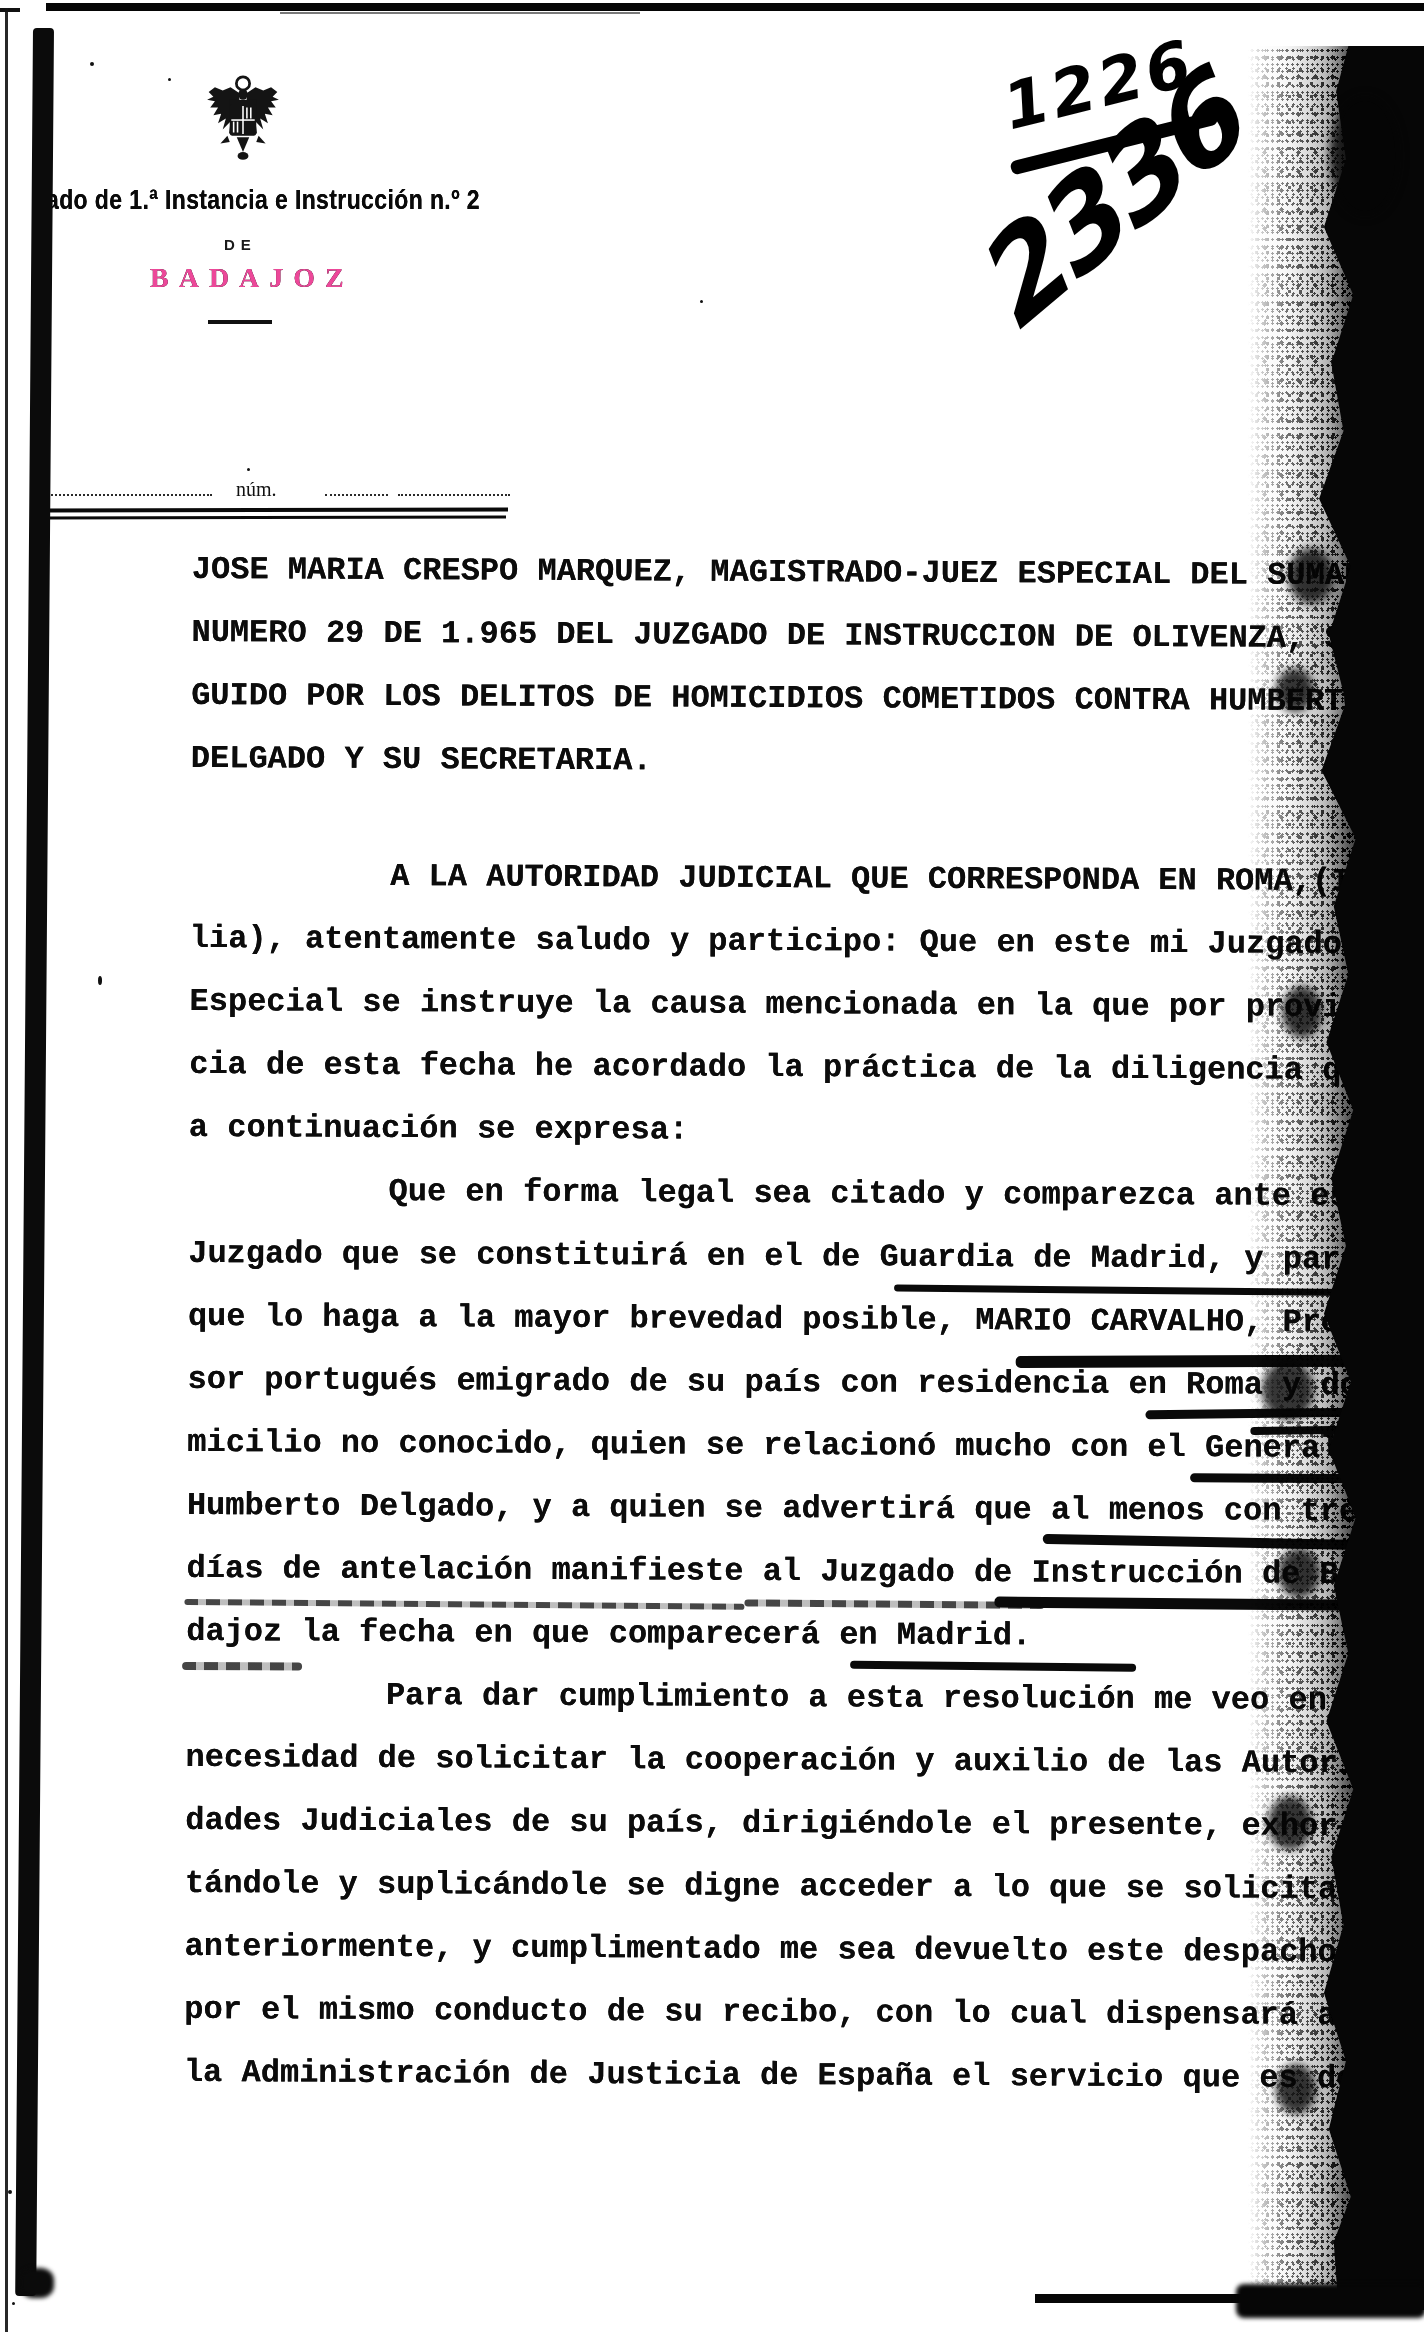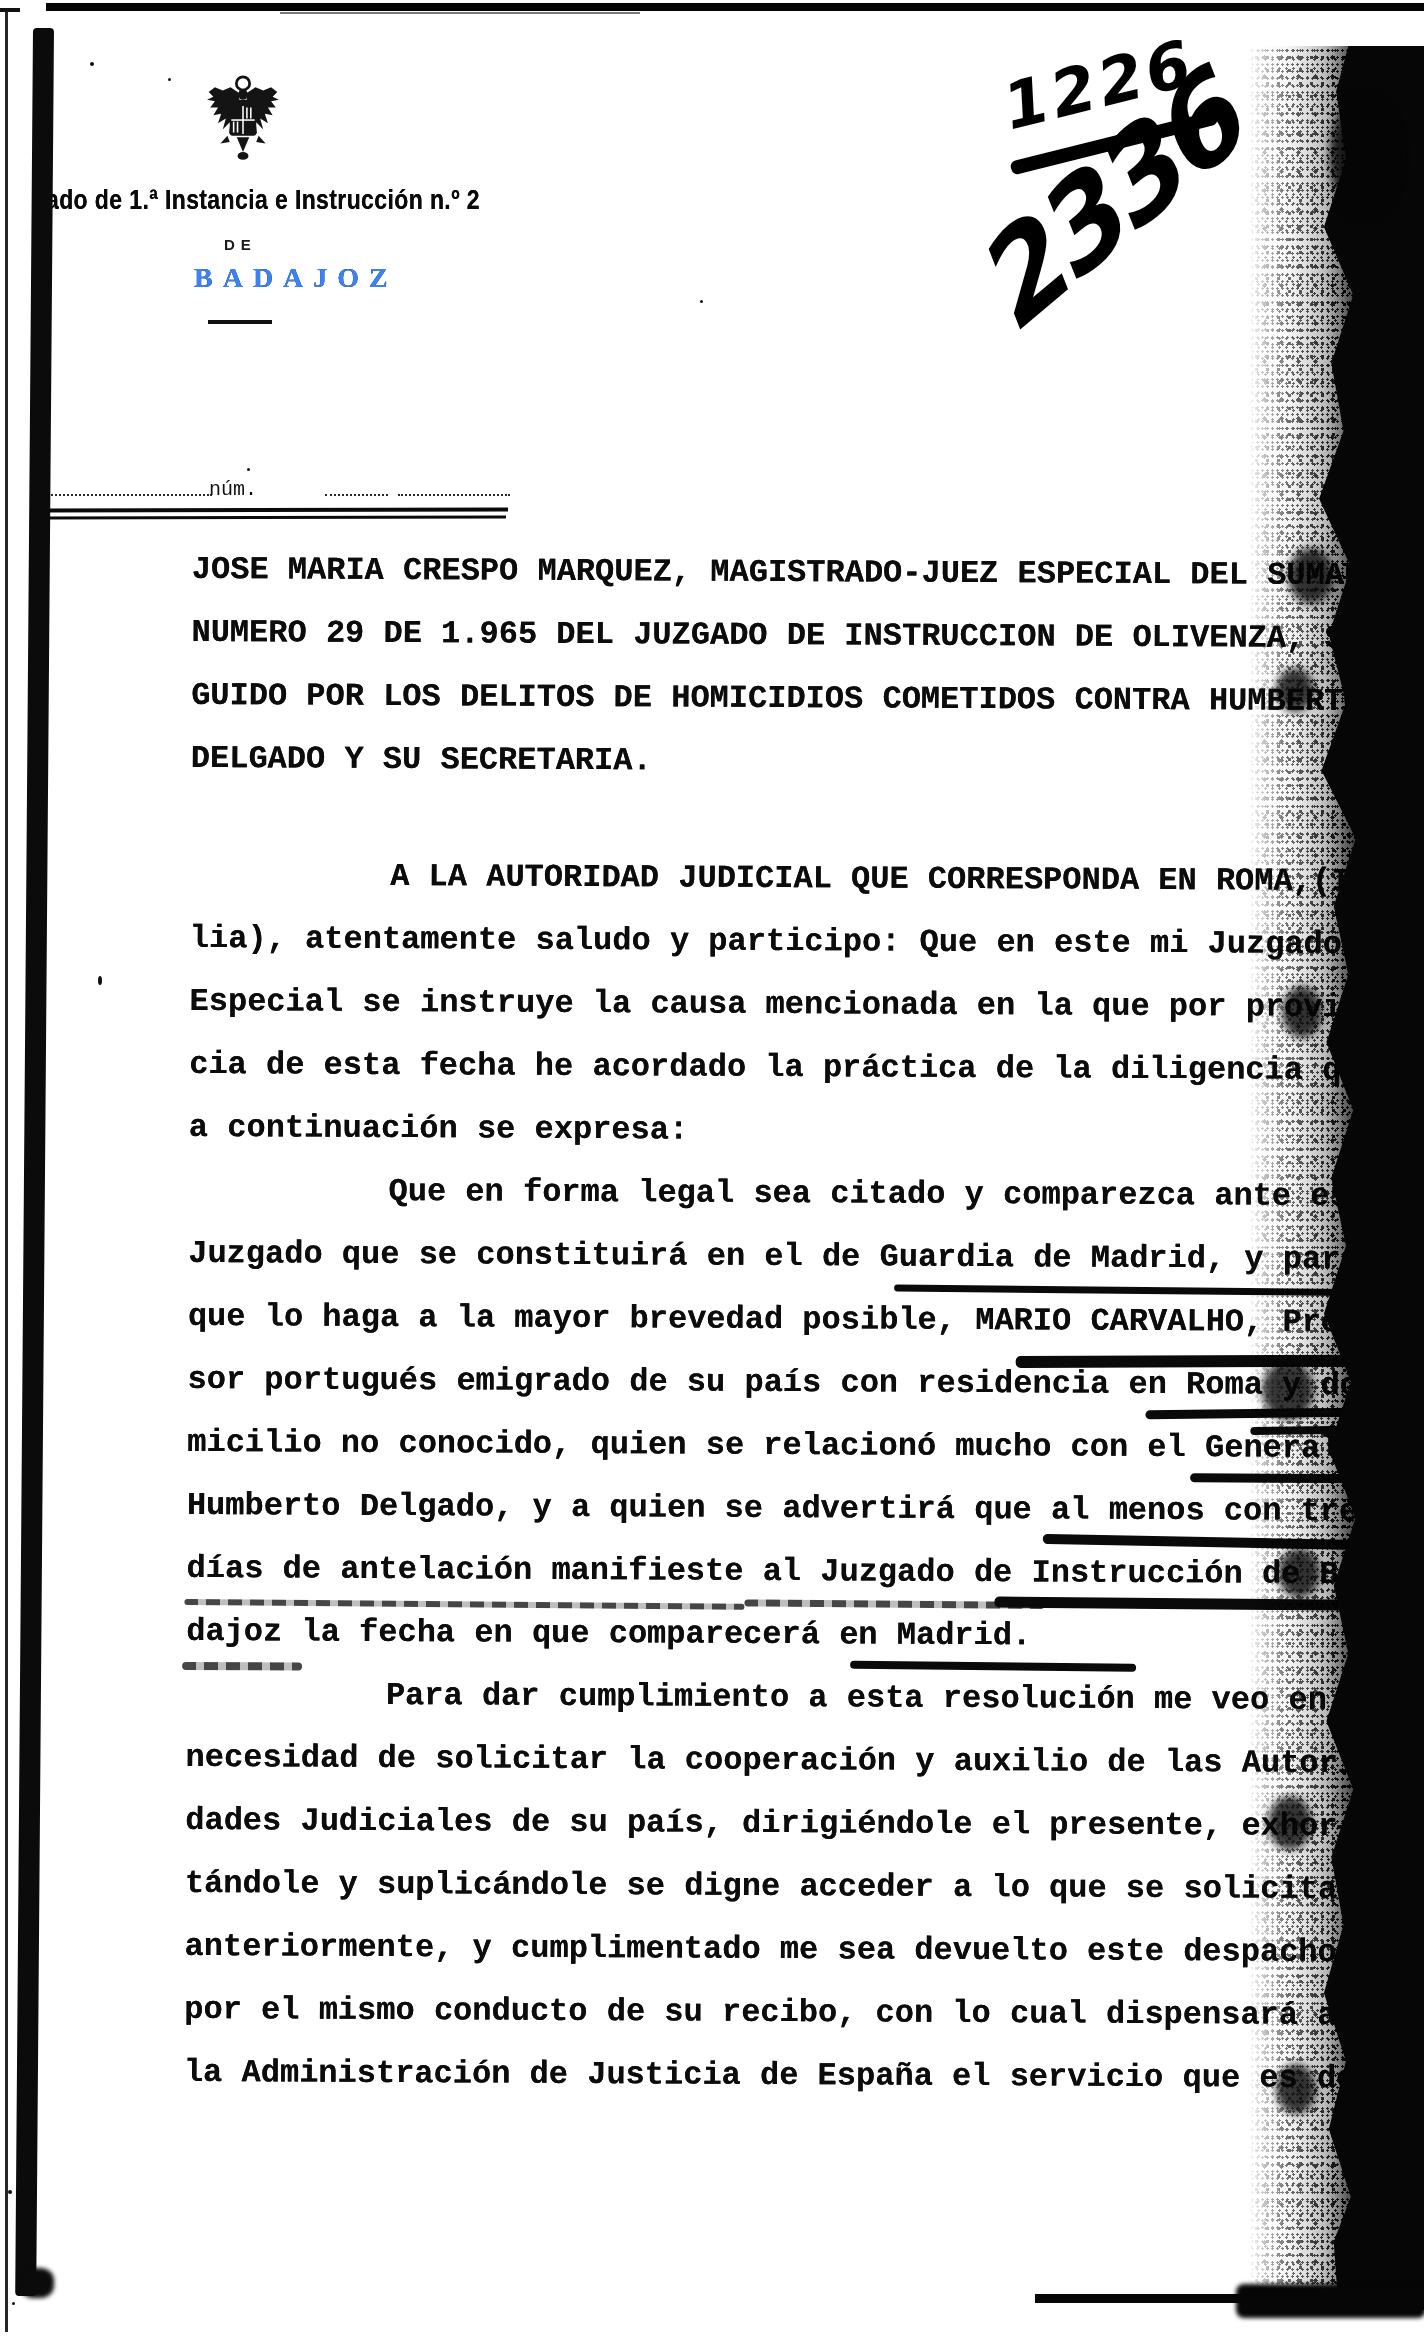--- a/index.html
+++ b/index.html
@@ -41,27 +41,27 @@
   .bottom-blob{position:absolute;left:1236px;top:2284px;width:190px;height:34px;background:#060606;filter:blur(2px);border-radius:8px;}
   
   .office-line{
     position:absolute;left:46px;top:184px;font-size:28px;font-weight:700;white-space:nowrap;
     transform:scaleX(.82);transform-origin:left center;letter-spacing:.5px;color:#0a0a0a;
     text-shadow:0 0 .7px #000;
   }
   .de-line{position:absolute;left:224px;top:236px;font-size:15px;font-weight:700;letter-spacing:6px;color:#1a1a1a;}
   .city-line{
     position:absolute;left:150px;top:262px;font-family:"Liberation Serif",serif;
-    font-size:28px;font-weight:700;letter-spacing:10px;color:#3b82f6;text-shadow:0 0 .6px #000;margin-left:44px;
+    font-size:28px;font-weight:700;letter-spacing:10px;color:#ec4899;text-shadow:0 0 .6px #000;
   }
   .city-rule{position:absolute;left:208px;top:320px;width:64px;height:4px;background:#111;}
   .emblem{position:absolute;left:204px;top:68px;width:78px;height:108px;}
   
   .dotline{position:absolute;height:0;border-bottom:2px dotted #2a2a2a;}
-  .num-label{position:absolute;left:209px;top:478px;font-family:Liberation Mono, monospace;font-size:20px;color:#111;}
+  .num-label{position:absolute;left:236px;top:478px;font-family:Liberation Serif, serif;font-size:20px;color:#111;}
   .dbl-rule{position:absolute;background:#0a0a0a;transform:rotate(-.12deg);}
   
   .hw{position:absolute;color:#000;font-family:"DejaVu Sans",sans-serif;font-weight:700;font-style:italic;white-space:nowrap;}
   .hw-top{left:1002px;top:48px;font-size:64px;transform:rotate(-14deg);letter-spacing:4px;}
   .hw-top-underline{position:absolute;left:1008px;top:136px;width:212px;height:14px;background:#000;transform:rotate(-14deg);border-radius:6px;}
   .hw-diag{left:962px;top:128px;font-size:118px;transform:rotate(-40deg) skewX(-8deg);letter-spacing:-6px;}
   
   #body-text{
     position:absolute;left:192px;top:538px;width:1232px;
     font-family:"Liberation Mono",monospace;font-weight:700;font-size:32px;line-height:63px;

